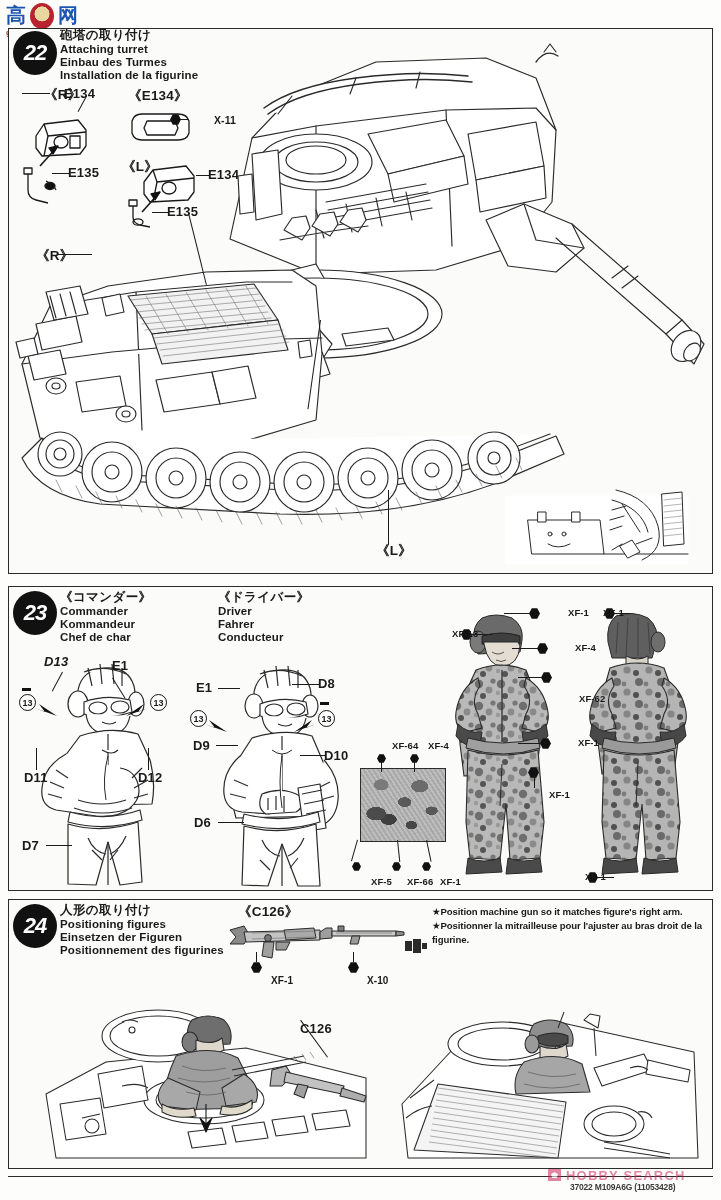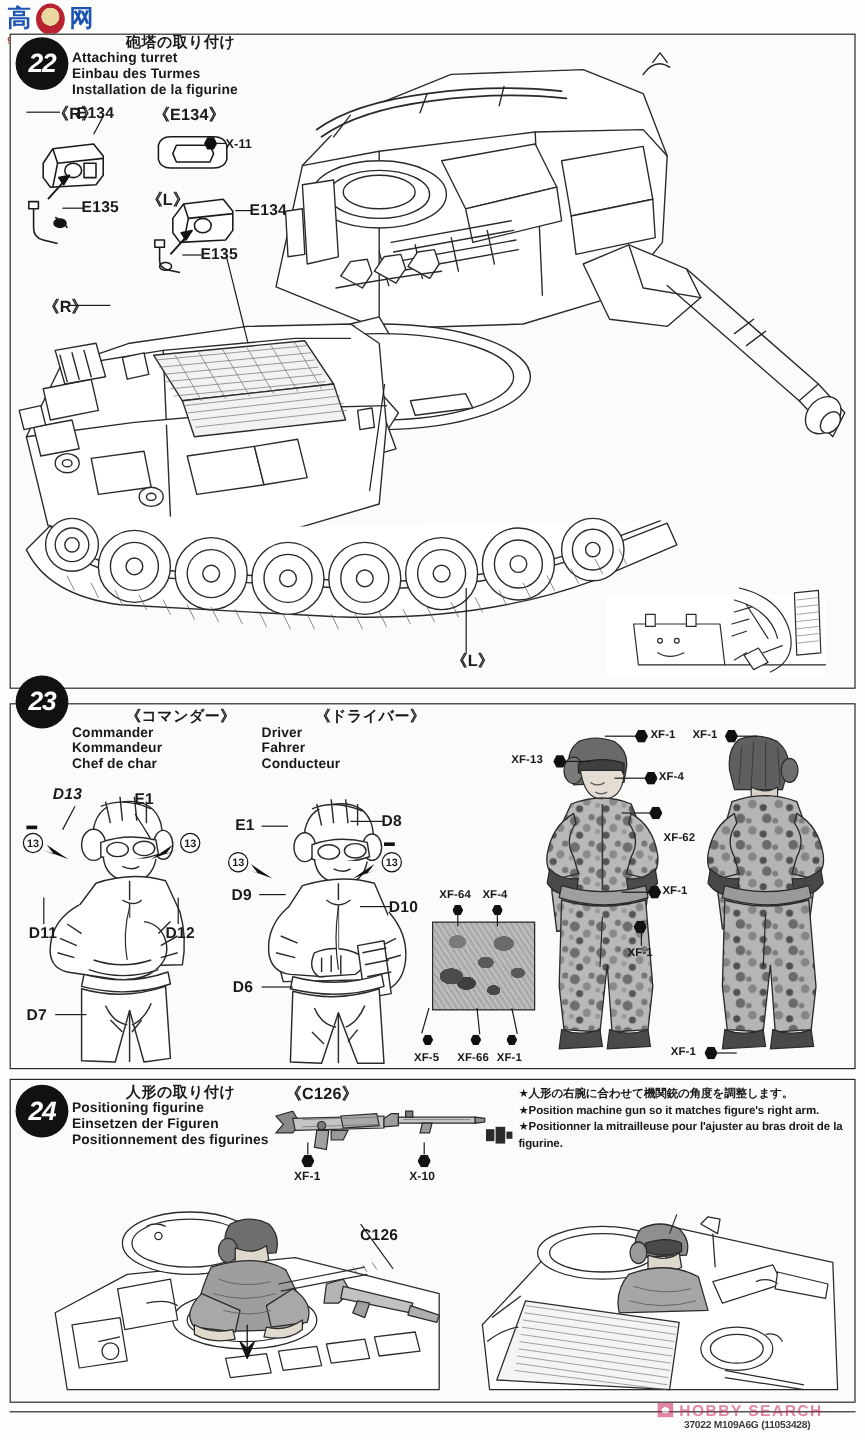--- a/index.html
+++ b/index.html
@@ -17,31 +17,31 @@
   #panel-24{left:8px;top:899px;width:705px;height:270px;}
 
   
   .step-badge{
     position:absolute;width:42px;height:42px;border-radius:50%;
     background:#111;color:#fff;display:flex;align-items:center;justify-content:center;
     font-weight:bold;font-size:22px;font-style:italic;letter-spacing:-1px;
     box-shadow:0 0 0 1px #111;
   }
   .step-titles{position:absolute;line-height:1.16;}
-  .step-titles .jp{font-size:12.5px;font-weight:bold;letter-spacing:.4px;margin-left:45px;}
+  .step-titles .jp{font-size:12.5px;font-weight:bold;letter-spacing:.4px;}
   .step-titles .ln{font-size:11.5px;font-weight:bold;letter-spacing:.1px;}
 
   
   .art{position:absolute;pointer-events:none;}
   .art svg{display:block;overflow:visible;}
 
   
   .lbl{position:absolute;font-size:13px;font-weight:bold;white-space:nowrap;letter-spacing:.2px;}
   .lbl.rl{font-size:13.5px;font-weight:bold;}
-  .paint{position:absolute;font-size:9.5px;font-weight:bold;white-space:nowrap;letter-spacing:.1px;}
+  .paint{position:absolute;font-size:9.5px;font-weight:bold;white-space:nowrap;letter-spacing:.1px;margin-left:26px;}
 
   
   .hexdot{
     position:absolute;width:11px;height:11px;background:#111;
     clip-path:polygon(25% 3%,75% 3%,100% 50%,75% 97%,25% 97%,0 50%);
   }
   .hexdot.sm{width:9px;height:9px;}
 
   .circnum{
     position:absolute;width:15px;height:15px;border:1.4px solid #111;border-radius:50%;
@@ -366,21 +366,21 @@
   <div class="leader h" style="left:58px;top:254px;width:34px;"></div>
   <span class="lbl rl" style="left:36px;top:247px;">《R》</span>
   <div class="leader v" style="left:388px;top:490px;height:54px;"></div>
   <span class="lbl rl" style="left:376px;top:542px;">《L》</span>
 
   <div class="leader" style="left:188px;top:213px;width:1.3px;height:74px;transform:rotate(-14deg);transform-origin:top;"></div>
   <div class="leader" style="left:320px;top:320px;width:1.3px;height:90px;transform:rotate(8deg);transform-origin:top;"></div>
 
   <div class="panel" id="panel-23"></div>
 
-  <div class="step-badge" style="left:14px;top:564px;">23</div>
+  <div class="step-badge" style="left:14px;top:592px;">23</div>
   <div class="step-titles" style="left:60px;top:590px;">
     <div class="jp">《コマンダー》</div>
     <div class="ln">Commander</div>
     <div class="ln">Kommandeur</div>
     <div class="ln">Chef de char</div>
   </div>
   <div class="step-titles" style="left:218px;top:590px;">
     <div class="jp">《ドライバー》</div>
     <div class="ln">Driver</div>
     <div class="ln">Fahrer</div>
@@ -659,21 +659,21 @@
   <span class="paint" style="left:381px;top:876px;">XF-66</span>
   <span class="hexdot sm" style="left:422px;top:862px;"></span>
   <div class="leader" style="left:426px;top:840px;width:1.3px;height:22px;transform:rotate(-12deg);transform-origin:top;"></div>
   <span class="paint" style="left:414px;top:876px;">XF-1</span>
 
   <div class="panel" id="panel-24"></div>
 
   <div class="step-badge" style="left:14px;top:905px;">24</div>
   <div class="step-titles" style="left:60px;top:903px;">
     <div class="jp">人形の取り付け</div>
-    <div class="ln">Positioning figurine</div>
+    <div class="ln">Positioning figures</div>
     <div class="ln">Einsetzen der Figuren</div>
     <div class="ln">Positionnement des figurines</div>
   </div>
 
   <span class="lbl rl" style="left:238px;top:903px;">《C126》</span>
 
   <div class="art" style="left:228px;top:922px;">
     <svg width="176" height="44" viewBox="0 0 176 44" fill="#bdbdbd" stroke="#2a2a2a" stroke-width="1">
       <path d="M2 8 L16 4 L22 14 L16 22 L2 22 L8 15 Z" fill="#8a8a8a"></path>
       <path d="M16 10 L92 8 L92 18 L18 20 Z" fill="#c4c4c4"></path>
@@ -702,21 +702,20 @@
   <span class="paint" style="left:341px;top:975px;font-size:10px;">X-10</span>
 
   <div class="art" style="left:404px;top:938px;">
     <svg width="24" height="16" viewBox="0 0 24 16" fill="#2a2a2a">
         <rect x="1" y="3" width="7" height="10"></rect>
         <rect x="9" y="1" width="8" height="14"></rect>
         <rect x="18" y="5" width="5" height="6"></rect>
       </svg>
   </div>
   <div class="notes" style="left:432px;top:905px;width:278px;">
-    <div>★人形の右腕に合わせて機関銃の角度を調整します。</div>
     <div>★Position machine gun so it matches figure's right arm.</div>
     <div class="wrap">★Positionner la mitrailleuse pour l'ajuster au bras droit de la figurine.</div>
   </div>
 
   <div class="art" style="left:36px;top:1008px;">
     <svg width="340" height="156" viewBox="0 0 340 156" fill="#fff" stroke="#2a2a2a" stroke-width="1.05" stroke-linejoin="round">
 
       <path d="M10 86 L70 54 L210 40 L330 70 L330 150 L20 150 Z"></path>
 
       <ellipse cx="122" cy="28" rx="56" ry="26"></ellipse>

